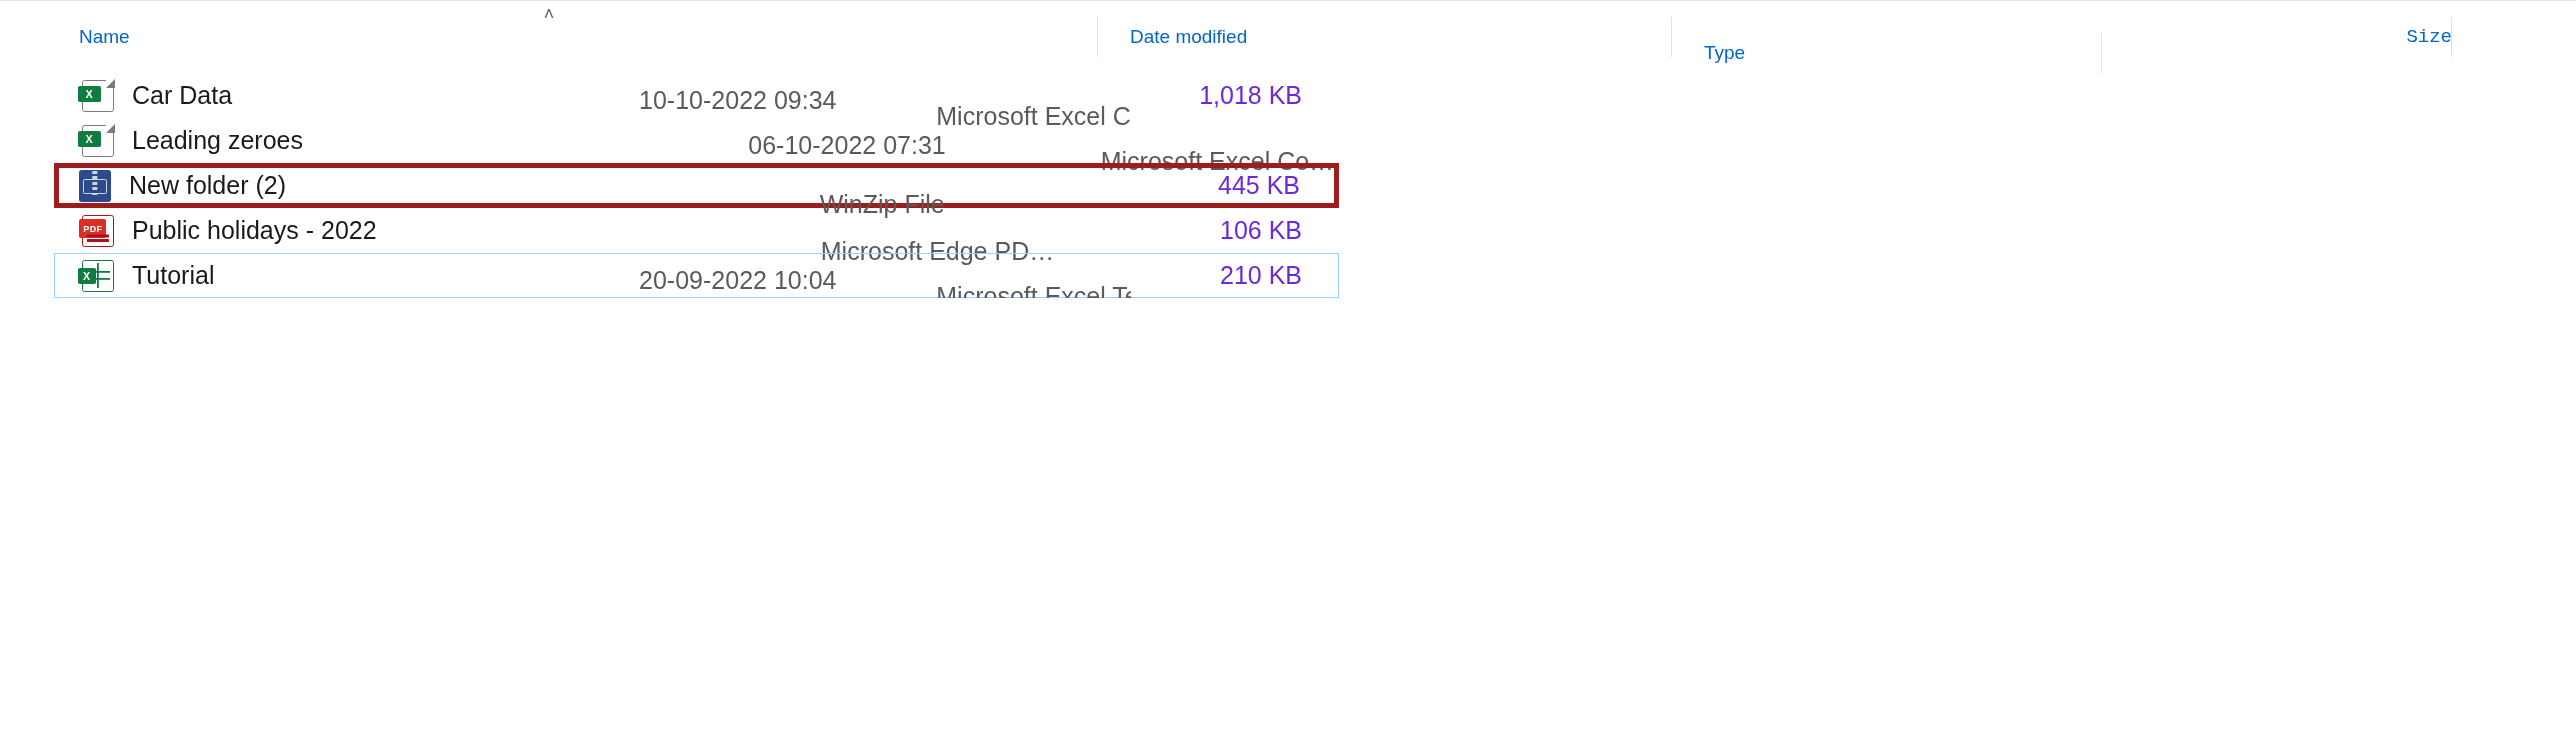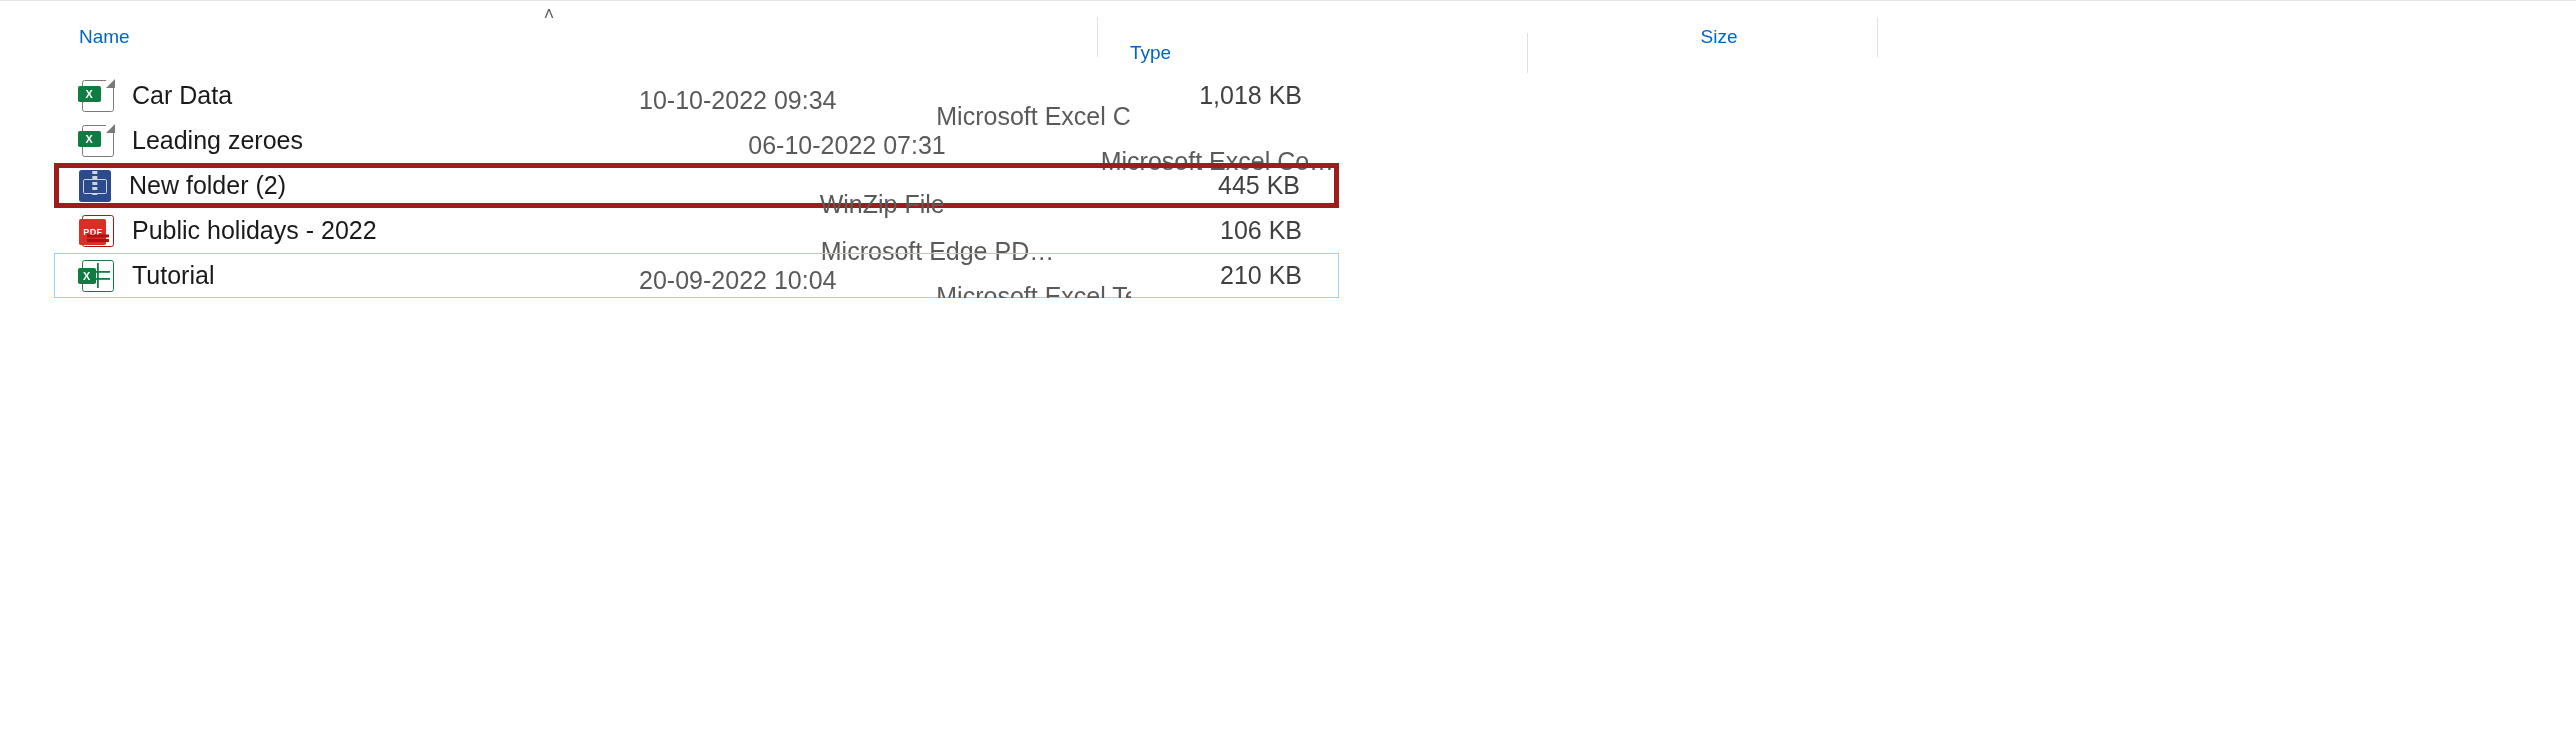--- a/index.html
+++ b/index.html
@@ -75,21 +75,21 @@
   .row.highlighted .col-name { padding-left: 20px; }
   .row .col-date,
   .row .col-type {
     color: #5a5a5a;
     white-space: nowrap;
     overflow: hidden;
     text-overflow: ellipsis;
     align-items: flex-end;
   }
   .row .col-size {
-    color: #404040;
+    color: #6d28d9;
     justify-content: flex-end;
     padding-right: 34px;
   }
   .filename {
     color: #1a1a1a;
     white-space: nowrap;
   }
   .icon {
     width: 32px;
     height: 32px;
@@ -155,21 +155,21 @@
   
   .icon-pdf {
     position: relative;
     background: #fff;
     border: 1.8px solid #b01116;
     border-radius: 2.7px;
   }
   .icon-pdf .badge {
     position: absolute;
     left: -3.6px; top: 3.6px;
-    width: 27px; height: 26px;
+    width: 27px; height: 19px;
     background: #d93025;
     color: #fff;
     font-size: 9px;
     font-weight: 700;
     display: flex;
     align-items: center;
     justify-content: center;
     border-radius: 1.8px;
     letter-spacing: 0.4px;
   }
@@ -207,25 +207,29 @@
 <body>
 
 <div class="file-list">
 
   <div class="header-row">
     <div class="col col-name">
       <span class="sort-caret">˄</span>
       <span class="hdr">Name</span>
       <span class="divider"></span>
     </div>
+    <div class="col col-date">
+      <span class="hdr">Date modified</span>
+      <span class="divider"></span>
+    </div>
     <div class="col col-type">
       <span class="hdr">Type</span>
       <span class="divider"></span>
     </div>
-    <div class="col col-size" style="justify-content:center;">
+    <div class="col col-size" style="justify-content:flex-end;font-family:Liberation Mono, monospace;">
       <span class="hdr">Size</span>
       <span class="divider"></span>
     </div>
   </div>
 
   <div class="row-padding">
 
     <div class="row">
       <div class="col col-name">
         <span class="icon icon-excel-csv">

